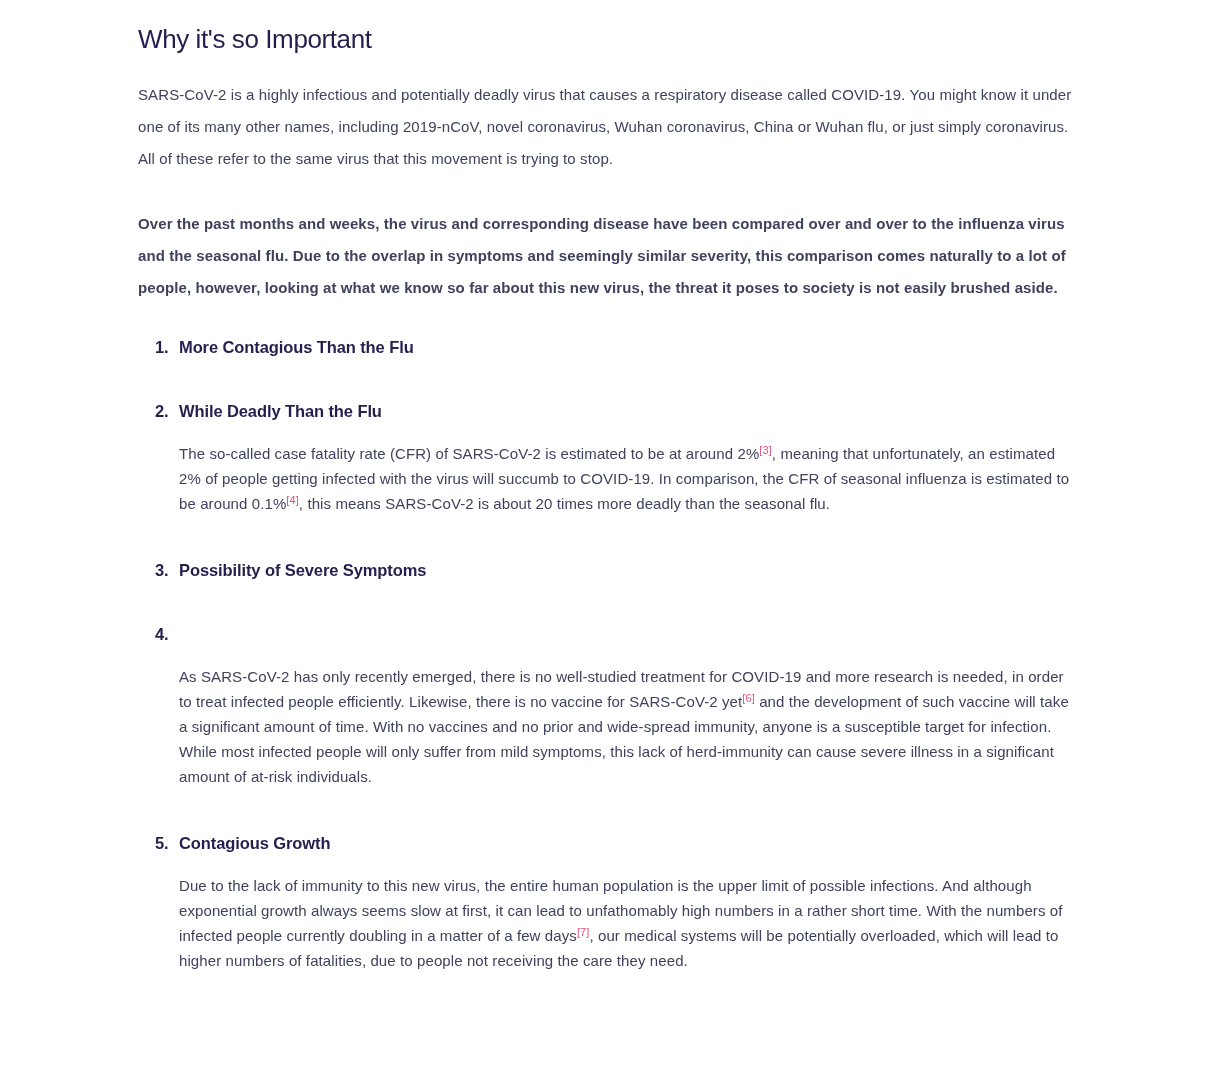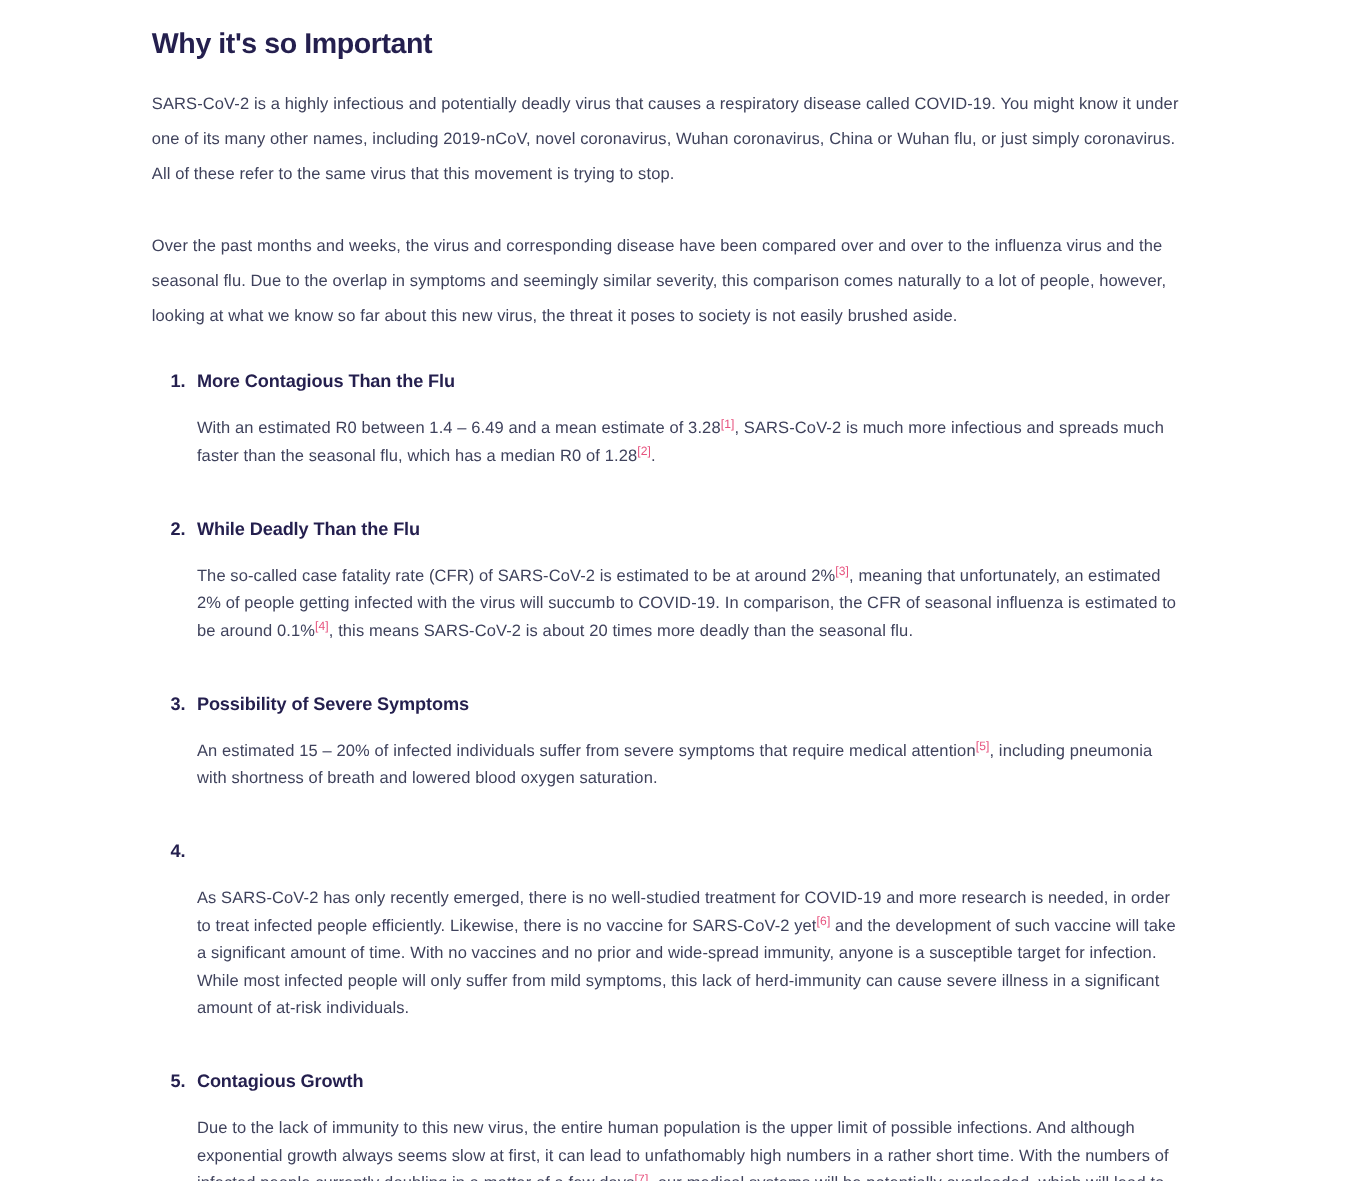--- a/index.html
+++ b/index.html
@@ -17,32 +17,32 @@
   body {
     width: 1223px;
     height: 1074px;
     overflow: hidden;
   }
   main {
     padding: 24px 146px 14px 138px;
   }
   h1 {
     font-size: 26px;
-    font-weight: 700;
+    font-weight: 400;
     letter-spacing: -0.4px;
     color: var(--heading-color);
     margin-bottom: 24px;
   }
   .intro p {
     font-size: 15px;
     line-height: 32px;
     letter-spacing: 0.1px;
     margin-bottom: 27px;
   }
-  .intro p + p { margin-top: 33px; }
+  .intro p + p { margin-top: 33px; font-weight: bold; }
   ol.reasons {
     list-style: none;
     margin-top: 34px;
   }
   ol.reasons li {
     margin-bottom: 45px;
   }
   .item-head {
     display: flex;
     align-items: baseline;
@@ -80,35 +80,33 @@
   <section class="intro" id="intro">
       <p>SARS-CoV-2 is a highly infectious and potentially deadly virus that causes a respiratory disease called COVID-19. You might know it under one of its many other names, including 2019-nCoV, novel coronavirus, Wuhan coronavirus, China or Wuhan flu, or just simply coronavirus. All of these refer to the same virus that this movement is trying to stop.</p>
       <p>Over the past months and weeks, the virus and corresponding disease have been compared over and over to the influenza virus and the seasonal flu. Due to the overlap in symptoms and seemingly similar severity, this comparison comes naturally to a lot of people, however, looking at what we know so far about this new virus, the threat it poses to society is not easily brushed aside.</p>
     </section>
   <ol class="reasons" id="reasons-list">
       <li>
         <div class="item-head">
           <span class="item-number">1.</span>
           <span>More Contagious Than the Flu</span>
         </div>
-        <p class="item-body">With an estimated R0 between 1.4 – 6.49 and a mean estimate of 3.28<sup class="cite">[1]</sup>, SARS-CoV-2 is much more infectious and spreads much faster than the seasonal flu, which has a median R0 of 1.28<sup class="cite">[2]</sup>.</p>
       </li>
       <li>
         <div class="item-head">
           <span class="item-number">2.</span>
           <span>While Deadly Than the Flu</span>
         </div>
         <p class="item-body">The so-called case fatality rate (CFR) of SARS-CoV-2 is estimated to be at around 2%<sup class="cite">[3]</sup>, meaning that unfortunately, an estimated 2% of people getting infected with the virus will succumb to COVID-19. In comparison, the CFR of seasonal influenza is estimated to be around 0.1%<sup class="cite">[4]</sup>, this means SARS-CoV-2 is about 20 times more deadly than the seasonal flu.</p>
       </li>
       <li>
         <div class="item-head">
           <span class="item-number">3.</span>
           <span>Possibility of Severe Symptoms</span>
         </div>
-        <p class="item-body">An estimated 15 – 20% of infected individuals suffer from severe symptoms that require medical attention<sup class="cite">[5]</sup>, including pneumonia with shortness of breath and lowered blood oxygen saturation.</p>
       </li>
       <li>
         <div class="item-head">
           <span class="item-number">4.</span>
         </div>
         <p class="item-body">As SARS-CoV-2 has only recently emerged, there is no well-studied treatment for COVID-19 and more research is needed, in order to treat infected people efficiently. Likewise, there is no vaccine for SARS-CoV-2 yet<sup class="cite">[6]</sup> and the development of such vaccine will take a significant amount of time. With no vaccines and no prior and wide-spread immunity, anyone is a susceptible target for infection. While most infected people will only suffer from mild symptoms, this lack of herd-immunity can cause severe illness in a significant amount of at-risk individuals.</p>
       </li>
       <li>
         <div class="item-head">
           <span class="item-number">5.</span>

